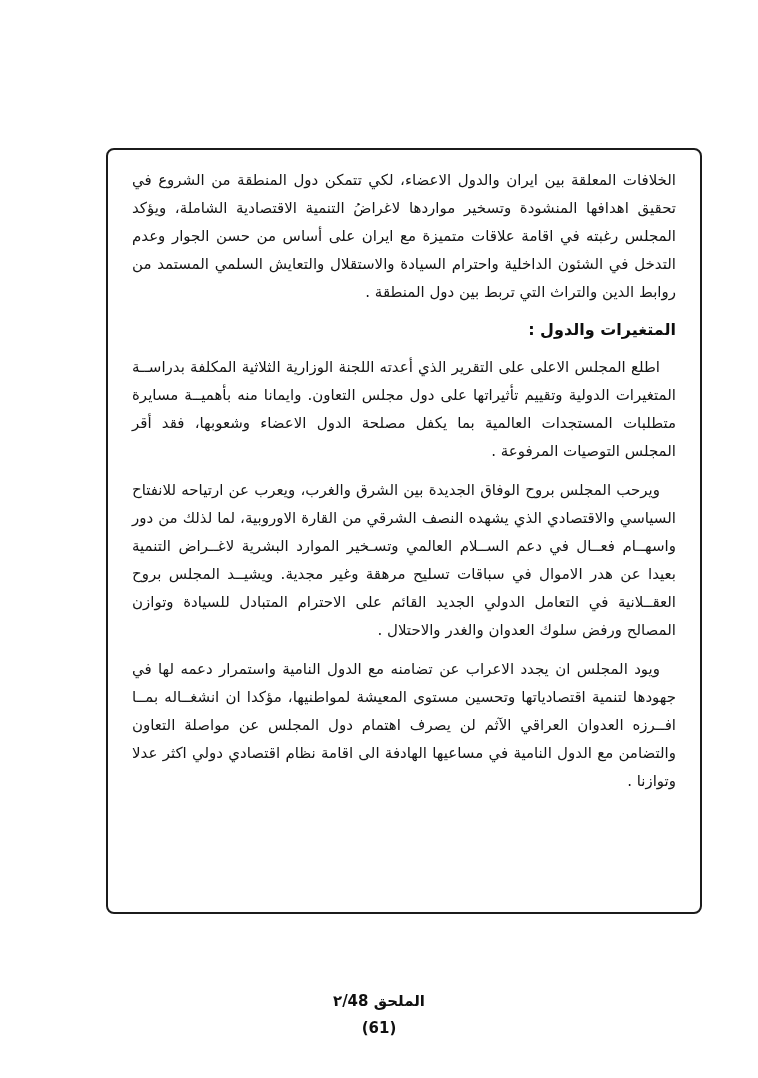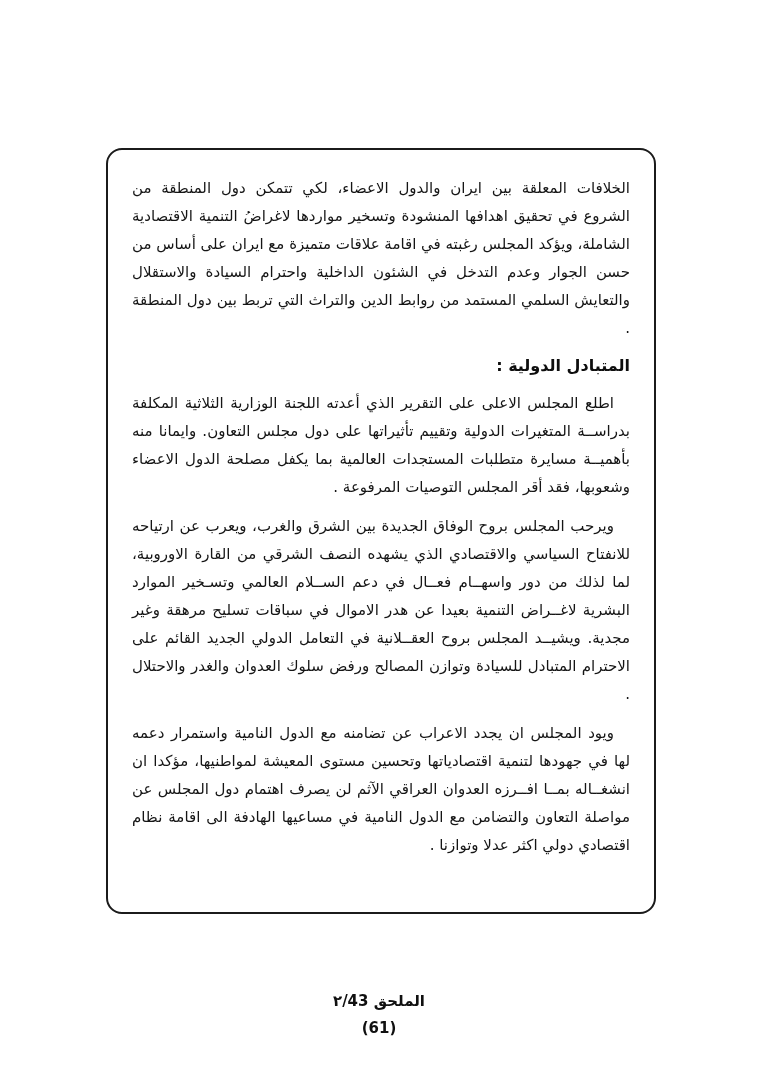--- a/index.html
+++ b/index.html
@@ -17,26 +17,26 @@
   }
   .scan-page {
     position: absolute;
     inset: 0;
     background: #ffffff;
   }
   .content-box {
     position: absolute;
     left: 106px;
     top: 148px;
-    width: 550px;
+    width: 596px;
     height: 766px;
     box-sizing: border-box;
     border: 2px solid #1b1b1b;
-    border-radius: 16px;
-    padding: 24px 24px 0 24px;
+    border-radius: 8px;
+    padding: 16px 24px 0 24px;
     direction: rtl;
     overflow: hidden;
   }
   .body-par {
     margin: 0 0 6px 0;
     font-size: 15px;
     line-height: 28px;
     text-align: justify;
     color: #151515;
   }
@@ -75,28 +75,28 @@
   }
 </style>
 </head>
 <body>
 
 <div class="scan-page">
 
   <div class="content-box" dir="rtl">
     <p class="body-par">الخلافات المعلقة بين ايران والدول الاعضاء، لكي تتمكن دول المنطقة من الشروع في تحقيق اهدافها المنشودة وتسخير مواردها لاغراضُ التنمية الاقتصادية الشاملة، ويؤكد المجلس رغبته في اقامة علاقات متميزة مع ايران على أساس من حسن الجوار وعدم التدخل في الشئون الداخلية واحترام السيادة والاستقلال والتعايش السلمي المستمد من روابط الدين والتراث التي تربط بين دول المنطقة .</p>
 
-    <h2 class="section-heading">المتبادل الدولية :</h2>
+    <h2 class="section-heading">المتغيرات والدول :</h2>
 
     <p class="body-par indented">اطلع المجلس الاعلى على التقرير الذي أعدته اللجنة الوزارية الثلاثية المكلفة بدراســة المتغيرات الدولية وتقييم تأثيراتها على دول مجلس التعاون. وايمانا منه بأهميــة مسايرة متطلبات المستجدات العالمية بما يكفل مصلحة الدول الاعضاء وشعوبها، فقد أقر المجلس التوصيات المرفوعة .</p>
 
     <p class="body-par indented">ويرحب المجلس بروح الوفاق الجديدة بين الشرق والغرب، ويعرب عن ارتياحه للانفتاح السياسي والاقتصادي الذي يشهده النصف الشرقي من القارة الاوروبية، لما لذلك من دور واسهــام فعــال في دعم الســلام العالمي وتسـخير الموارد البشرية لاغــراض التنمية بعيدا عن هدر الاموال في سباقات تسليح مرهقة وغير مجدية. ويشيــد المجلس بروح العقــلانية في التعامل الدولي الجديد القائم على الاحترام المتبادل للسيادة وتوازن المصالح ورفض سلوك العدوان والغدر والاحتلال .</p>
 
 
     <p class="body-par indented">ويود المجلس ان يجدد الاعراب عن تضامنه مع الدول النامية واستمرار دعمه لها في جهودها لتنمية اقتصادياتها وتحسين مستوى المعيشة لمواطنيها، مؤكدا ان انشغــاله بمــا افــرزه العدوان العراقي الآثم لن يصرف اهتمام دول المجلس عن مواصلة التعاون والتضامن مع الدول النامية في مساعيها الهادفة الى اقامة نظام اقتصادي دولي اكثر عدلا وتوازنا .</p>
   </div>
 
   <div class="page-footer" dir="rtl">
-    <div class="appendix-ref">الملحق ٢/43</div>
+    <div class="appendix-ref">الملحق ٢/48</div>
     <div class="page-number">(61)</div>
   </div>
 
 </div>
 
 </body></html>

